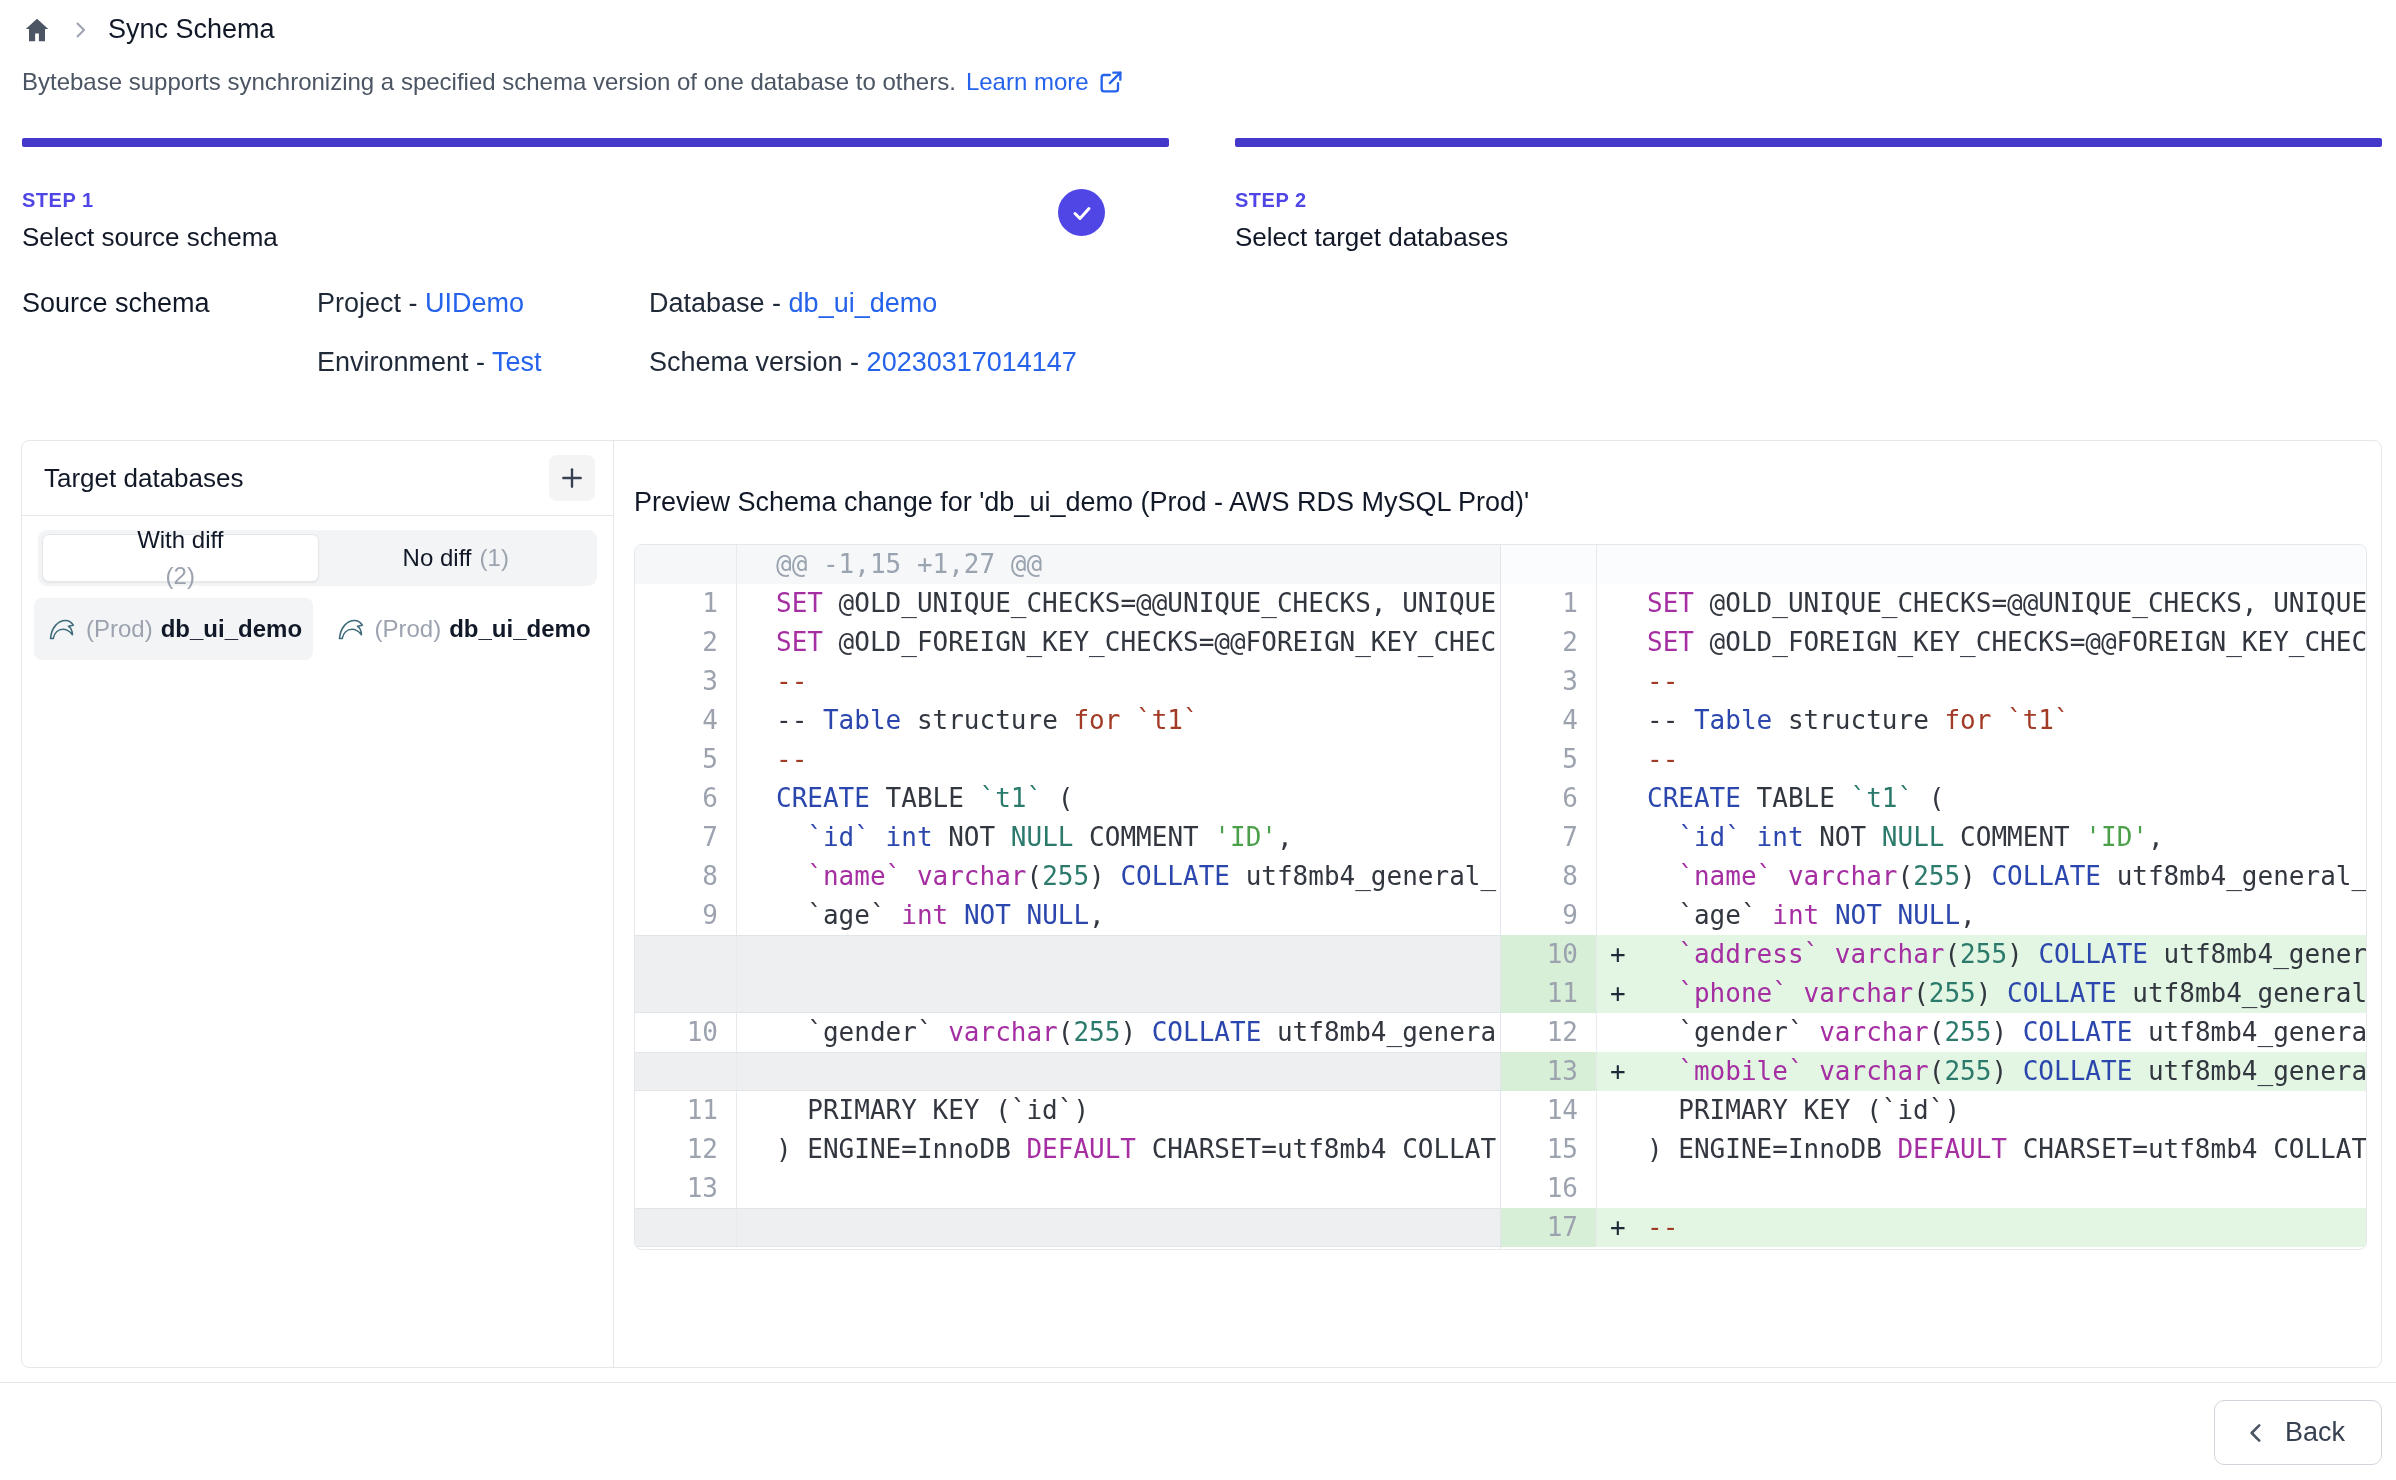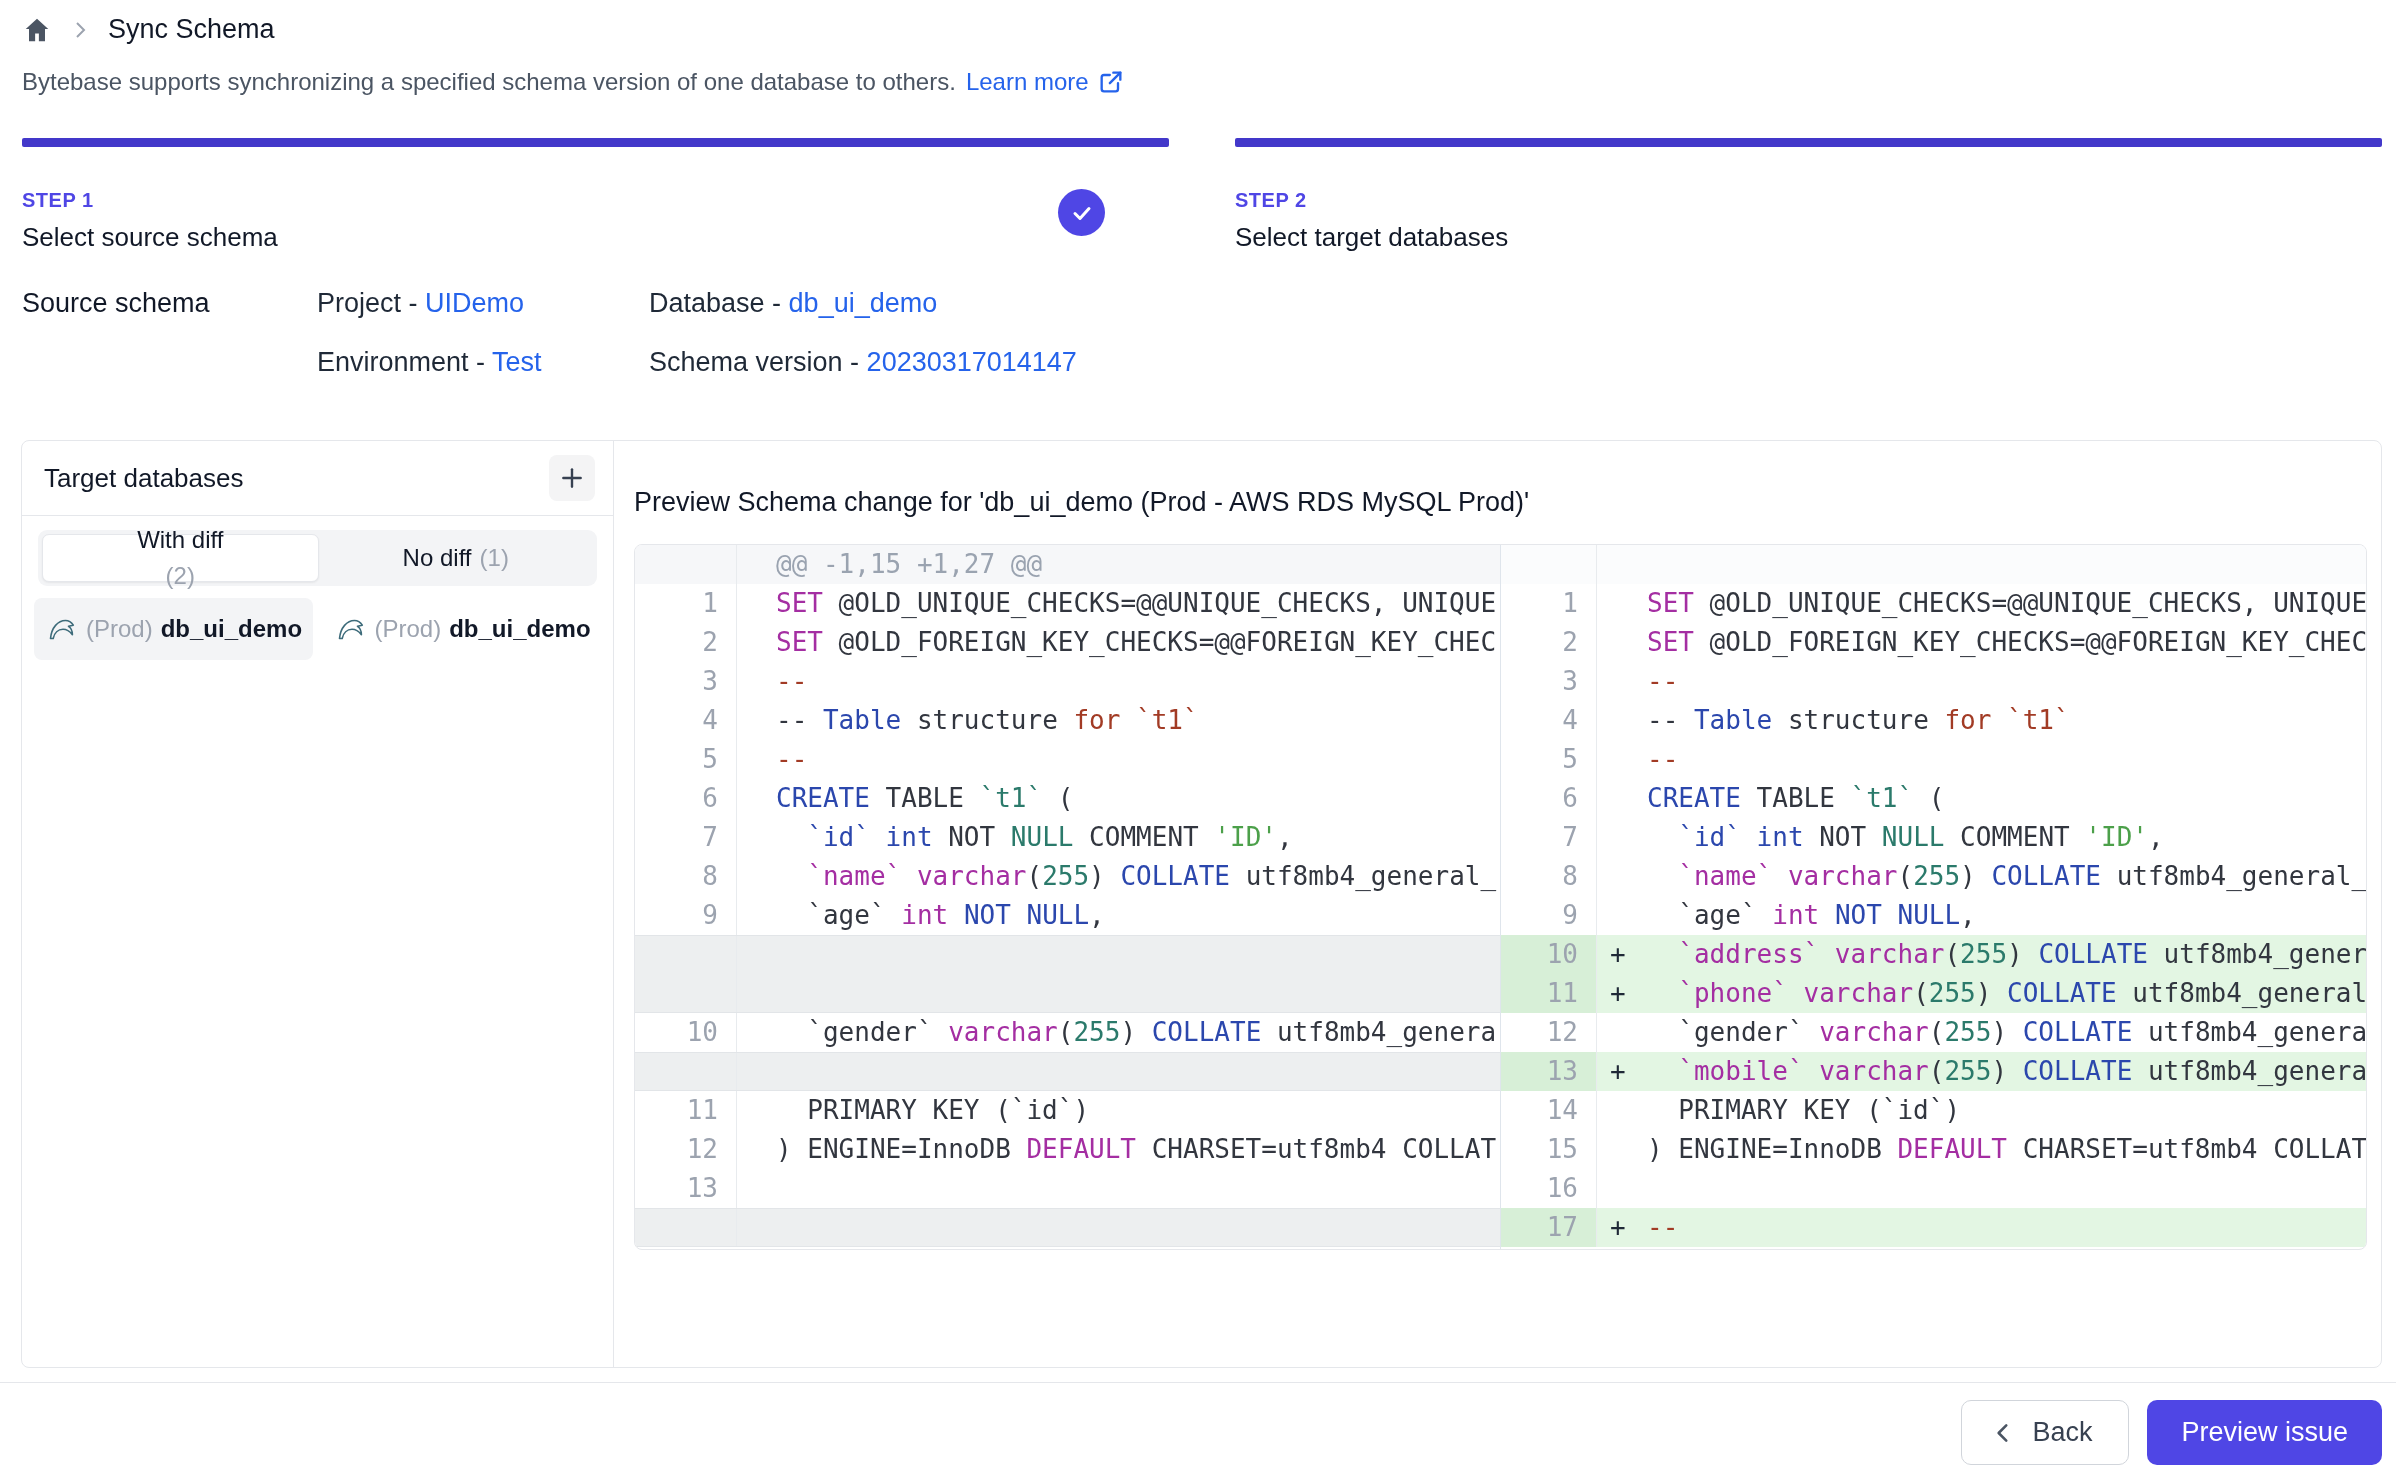--- a/index.html
+++ b/index.html
@@ -264,18 +264,15 @@
   </div>
 
   <div class="footer-divider"></div>
   <div class="footer-actions">
     <button class="btn btn-back">
       <svg width="26" height="26" viewBox="0 0 24 24">
           <polyline points="15 5 8 12 15 19" fill="none" stroke="#4b5563" stroke-width="2.4" stroke-linecap="round" stroke-linejoin="round"></polyline>
         </svg>
       <span>Back</span>
     </button>
-    <button class="btn btn-primary">
-      <span>Preview issue</span>
-    </button>
   </div>
 
 </div>
 
 </body></html>

